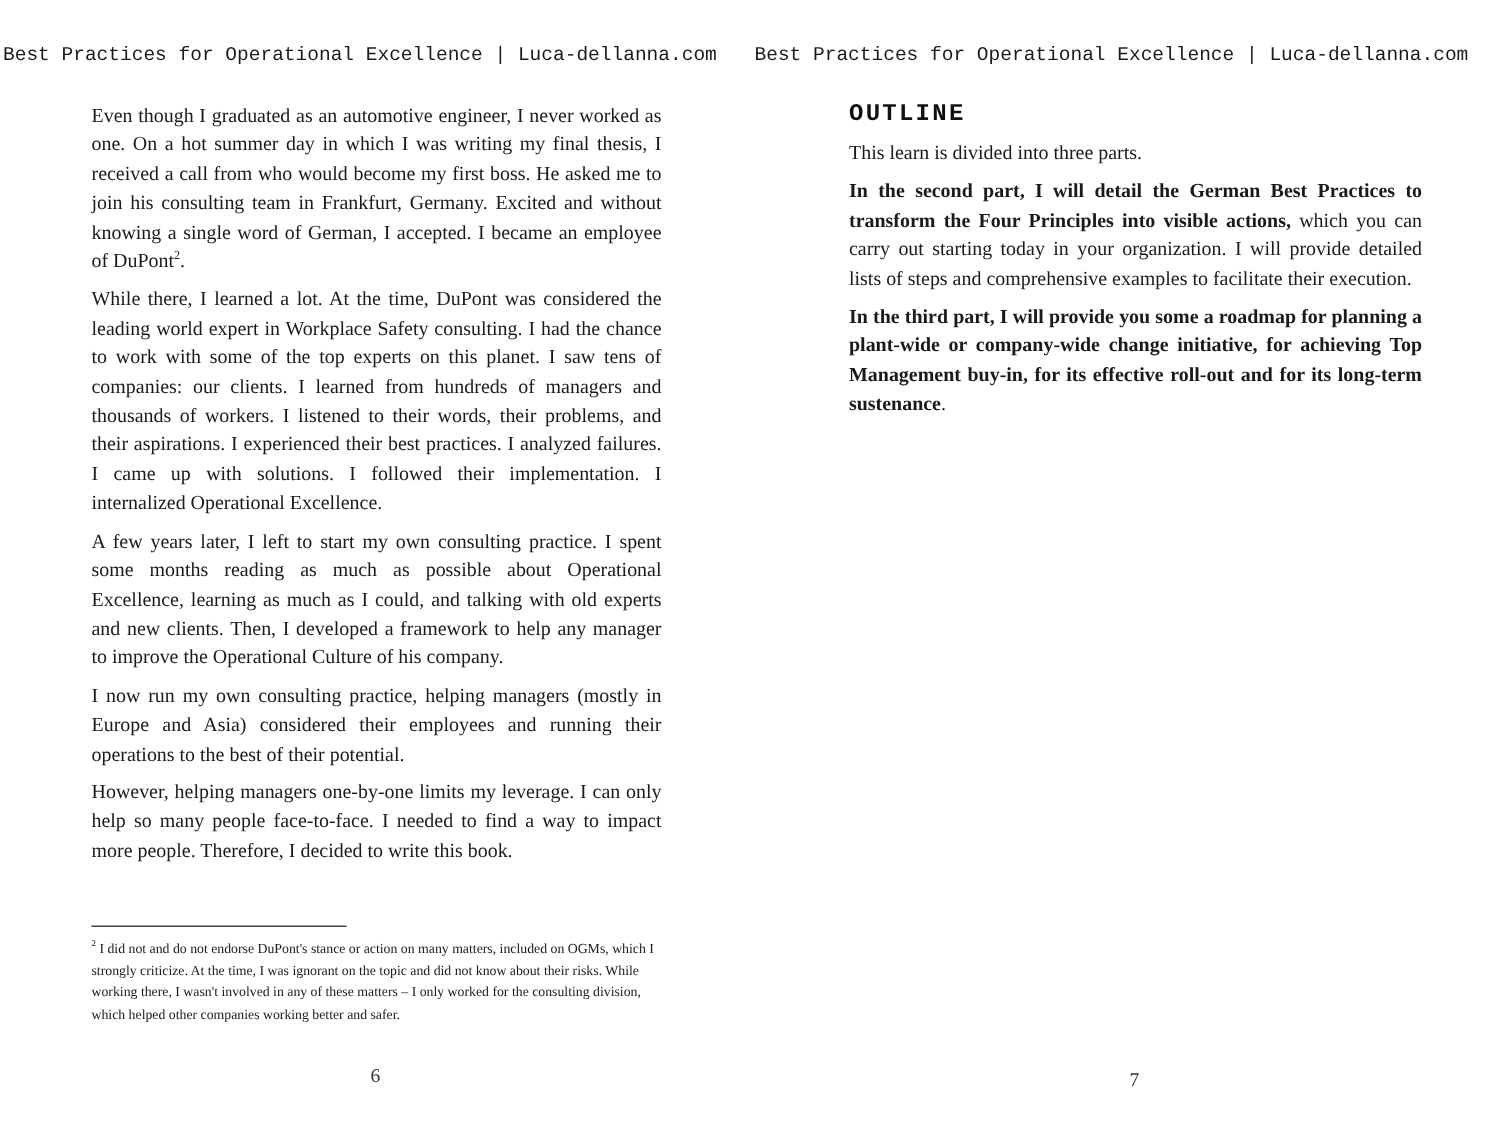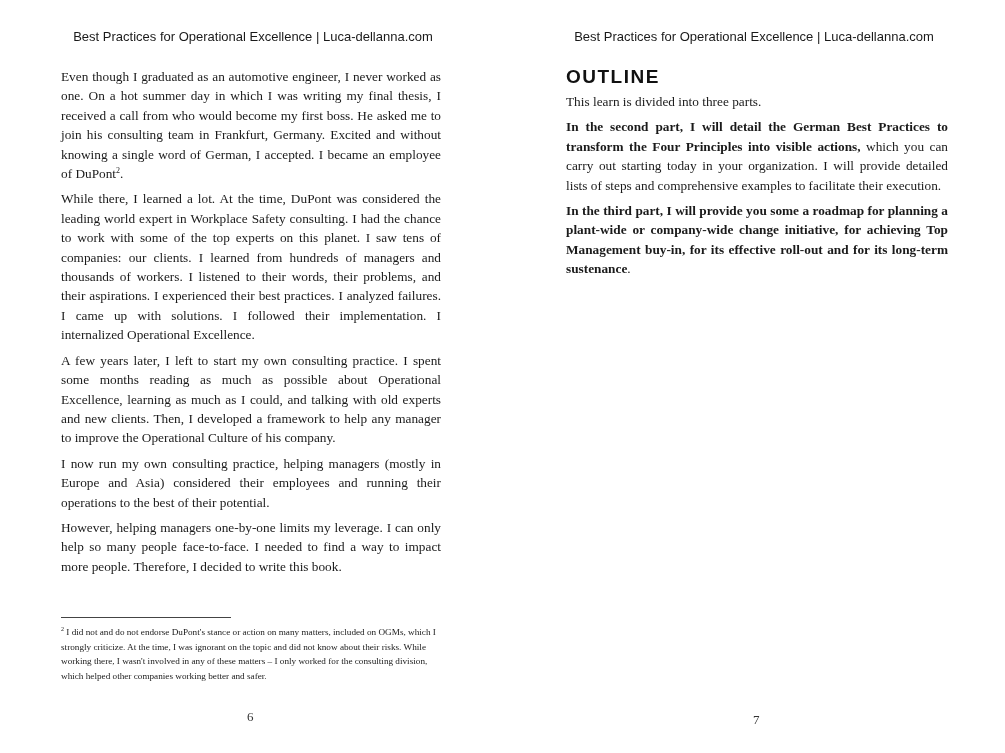--- a/index.html
+++ b/index.html
@@ -2,38 +2,37 @@
 <html><head>
 <meta charset="utf-8">
 <style>
   html, body { margin: 0; padding: 0; background: #ffffff; }
   body { width: 1005px; height: 753px; position: relative; overflow: hidden; color: #1a1a1a; }
   .page { position: absolute; top: 0; width: 502px; height: 753px; }
   .page.left { left: 0; }
   .page.right { left: 503px; }
   .running-header {
     position: absolute; top: 29px; left: 0; width: 100%;
-    text-align: center;
-    font-family: Liberation Sans, sans-serif;
+    font-family: Liberation Mono, monospace;
     font-size: 13px; color: #1a1a1a;
   }
   .page.left .running-header { left: 2px; }
   .page.right .running-header { left: 0px; }
   .body-text {
     position: absolute; top: 67px;
     font-family: "Liberation Serif", "DejaVu Serif", serif;
     font-size: 13.3px; line-height: 19.4px; color: #1a1a1a;
     text-align: justify;
   }
   .page.left .body-text { left: 61px; width: 380px; font-family: Liberation Serif, serif; }
   .page.right .body-text { left: 63px; width: 382px; top: 67px; }
   .body-text p { margin: 0 0 6px 0; }
   .section-heading {
-    font-family: Liberation Sans, sans-serif;
-    font-weight: bold; font-size: 19px; letter-spacing: 1.5px;
+    font-family: Liberation Mono, monospace;
+    font-weight: bold; font-size: 16px; letter-spacing: 1.5px;
     margin: 0 0 6px 0; line-height: 19px; color: #111;
   }
   .bold { font-weight: bold; }
   sup { font-size: 8px; vertical-align: super; line-height: 0; }
   .footnote-rule {
     position: absolute; left: 61px; top: 617px; width: 170px; height: 0;
     border-top: 1.3px solid #444;
   }
   .footnote {
     position: absolute; left: 61px; top: 625px; width: 380px;

